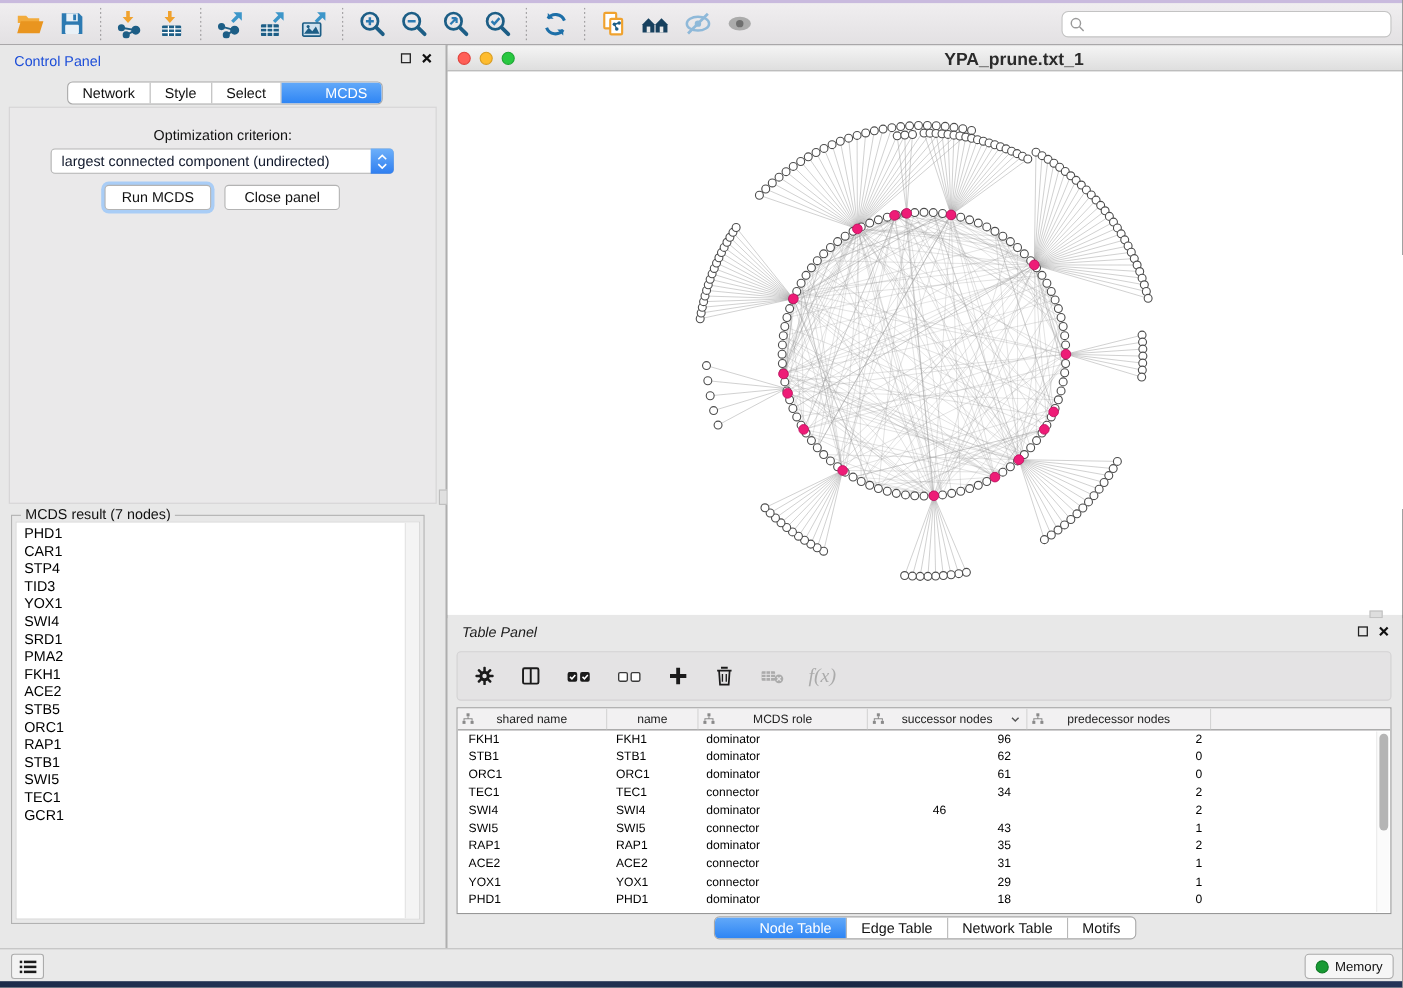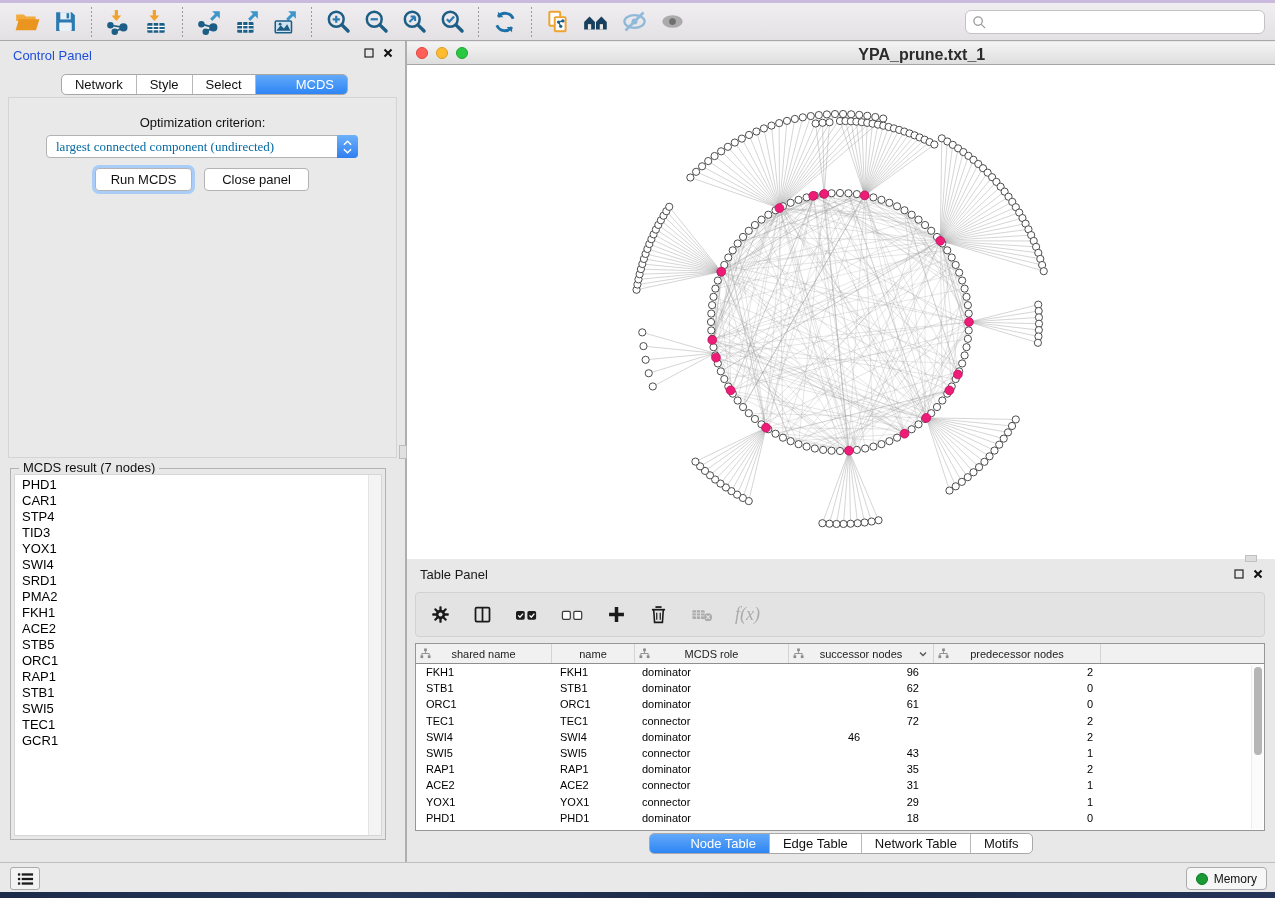--- a/index.html
+++ b/index.html
@@ -28,21 +28,21 @@
 
   .seg-row { position:absolute; left:2px; top:33px; width:100%; display:flex; justify-content:center; }
   .seg { display:inline-flex; height:21px; background:#fff; border:1px solid #a8a8a8; border-radius:5px; overflow:hidden; }
   .seg .seg-item { display:flex; align-items:center; padding:0 13px; font-size:13px; color:#111; border-right:1px solid #b8b8b8; cursor:default; }
   .seg .seg-item:last-child { border-right:0; }
   .seg .seg-item.active { background:linear-gradient(#62a9f9,#2e85f4); color:#fff;padding-left:40px; }
 
   .options-box { position:absolute; left:8px; top:56px; width:389px; height:361px; background:#eae9ea; border:1px solid #d5d4d5; }
   .opt-label { position:absolute; left:0; top:17px; width:100%; text-align:center; font-size:13px; color:#111; }
   .dropdown { position:absolute; left:37px; top:37px; width:312px; height:23px; background:#fff; border:1px solid #b3b3b3; border-radius:4px; }
-  .dropdown .dd-text { position:absolute; left:9px; top:3px; font-size:13px; color:#0369a1; white-space:nowrap;font-family:Liberation Serif, serif; }
+  .dropdown .dd-text { position:absolute; left:9px; top:3px; font-size:13px; color:#0f172a; white-space:nowrap; }
   .dropdown .dd-step { position:absolute; right:-1px; top:-1px; width:21px; height:23px; border-radius:0 4px 4px 0;
     background:linear-gradient(#6db0fa,#2f7ef0); display:flex; flex-direction:column; align-items:center; justify-content:center; gap:2px; }
   .btn { position:absolute; height:23px; background:#fff; border:1px solid #b3b3b3; border-radius:4px;
     font-size:13px; color:#111; display:flex; align-items:center; justify-content:center; cursor:default; }
   .btn.focused { box-shadow:0 0 0 3px #a9cdf6; }
 
   .result-group { position:absolute; left:10px; top:427px; width:376px; height:372px; border:1px solid #b2b2b2; }
   .result-legend { position:absolute; top:-9px; left:8px; background:#e8e8e8; padding:0 4px; font-size:13px; color:#111; }
   .result-list { position:absolute; left:3px; right:3px; top:5px; bottom:3px; background:#fff; border:1px solid #d6d6d6; overflow:hidden; }
   .result-scrolltrack { position:absolute; right:0; top:0; bottom:0; width:13px; background:#f4f4f4; border-left:1px solid #e4e4e4; }
@@ -58,21 +58,21 @@
   .net-window { position:absolute; left:0; top:1px; width:868px; height:517px; }
   .net-titlebar { position:absolute; left:0; top:0; width:100%; height:23px;
     background:linear-gradient(#f4f4f4,#dedede); border-bottom:1px solid #a5a5a5; }
   .lights { position:absolute; left:9px; top:5px; display:flex; gap:8px; }
   .light { width:12px; height:12px; border-radius:50%; }
   .net-title { position:absolute; left:52%; top:4px; font-size:16px; font-weight:700; color:#2b2b2b; }
   .net-canvas-wrap { position:absolute; left:0; top:23px; width:868px; height:494px; background:#fff; }
 
   
   .table-panel { position:absolute; left:0; top:521px; width:868px; height:300px; background:#e8e8e8; }
-  .tp-header { position:absolute; left:0; top:5px; width:100%; height:18px; }
+  .tp-header { position:absolute; left:0; top:5px; width:100%; height:18px;font-style:italic; }
   .tp-header .ph-title { position:absolute; left:13px; top:0; font-size:13px; color:#1a1a1a; }
   .tp-toolbar { position:absolute; left:8px; top:30px; width:850px; height:45px; background:#e4e3e4;
     border:1px solid #d3d2d3; border-radius:4px; display:flex; align-items:center; padding-left:14px; gap:21px; }
   .fx { font-family:"Liberation Serif", serif; font-style:italic; font-size:18px; color:#ababab; }
 
   .tbl { position:absolute; left:8px; top:81px; width:850px; height:188px; background:#fff; border:1px solid #979797; overflow:hidden; }
   .tbl-head { display:flex; height:20px; background:#f2f1f2; border-bottom:1px solid #8f8f8f; }
   .th { position:relative; height:100%; border-right:1px solid #d4d4d4; font-size:11px; color:#222;
         display:flex; align-items:center; justify-content:center; }
   .th .th-icon { position:absolute; left:4px; top:4px; }
@@ -1142,21 +1142,21 @@
                 <div class="td" style="width: 136px; text-align: left; padding-left: 10px;">ORC1</div>
                 <div class="td" style="width: 83px; text-align: left; padding-left: 8px;">ORC1</div>
                 <div class="td" style="width: 154px; text-align: left; padding-left: 7px;">dominator</div>
                 <div class="td" style="width: 145px; text-align: right; padding-right: 15px;">61</div>
                 <div class="td" style="width: 167px; text-align: right; padding-right: 8px;">0</div>
               </div>
               <div class="tbl-row">
                 <div class="td" style="width: 136px; text-align: left; padding-left: 10px;">TEC1</div>
                 <div class="td" style="width: 83px; text-align: left; padding-left: 8px;">TEC1</div>
                 <div class="td" style="width: 154px; text-align: left; padding-left: 7px;">connector</div>
-                <div class="td" style="width: 145px; text-align: right; padding-right: 15px;">72</div>
+                <div class="td" style="width: 145px; text-align: right; padding-right: 15px;">34</div>
                 <div class="td" style="width: 167px; text-align: right; padding-right: 8px;">2</div>
               </div>
               <div class="tbl-row">
                 <div class="td" style="width: 136px; text-align: left; padding-left: 10px;">SWI4</div>
                 <div class="td" style="width: 83px; text-align: left; padding-left: 8px;">SWI4</div>
                 <div class="td" style="width: 154px; text-align: left; padding-left: 7px;">dominator</div>
                 <div class="td" style="width: 145px; text-align: center; padding-right: 15px;">46</div>
                 <div class="td" style="width: 167px; text-align: right; padding-right: 8px;">2</div>
               </div>
               <div class="tbl-row">

